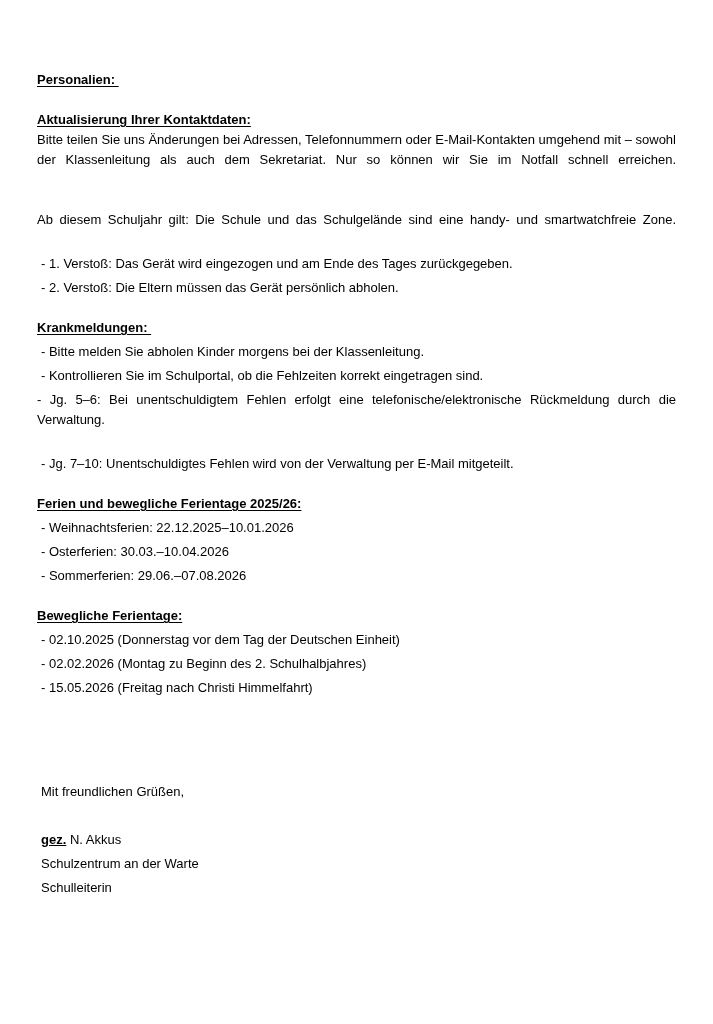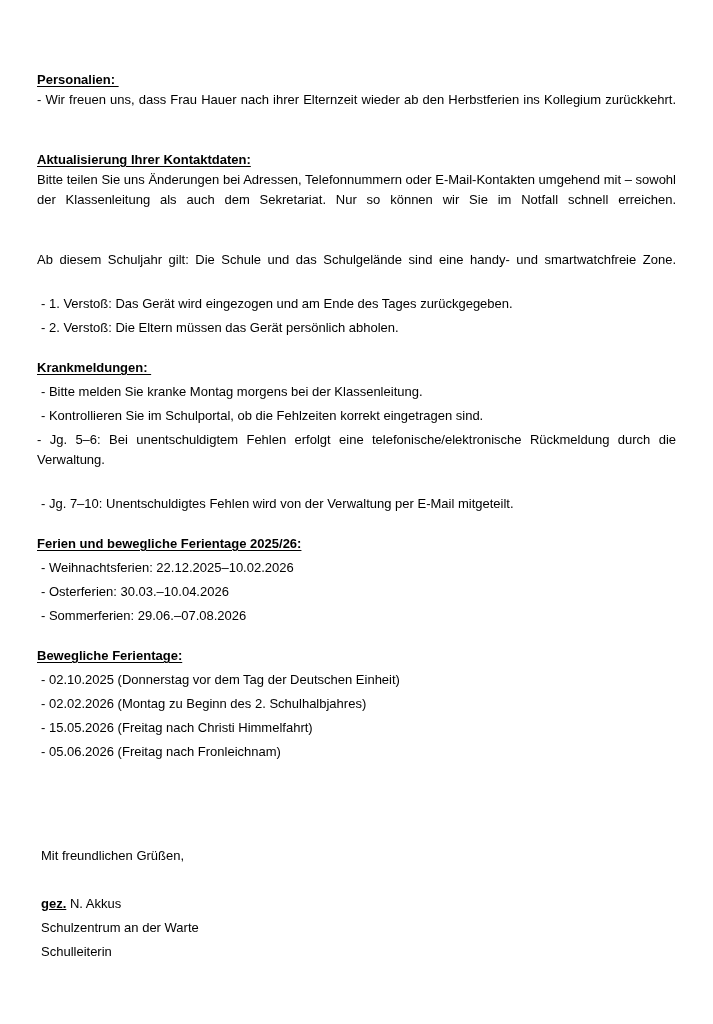--- a/index.html
+++ b/index.html
@@ -89,55 +89,53 @@
   }
 </style>
 </head>
 <body>
 
 <div class="page">
   <div class="content">
 
     <div class="section">
       <div class="heading"><span class="hdtext">Personalien: </span></div>
-      <div class="para">- Wir freuen uns, dass Frau Hauer nach ihrer Elternzeit wieder ab den Herbstferien ins Kollegium zurückkehrt.</div>
     </div>
 
     <div class="section">
       <div class="heading"><span class="hdtext">Aktualisierung Ihrer Kontaktdaten:</span></div>
       <div class="para">Bitte teilen Sie uns Änderungen bei Adressen, Telefonnummern oder E-Mail-Kontakten umgehend mit – sowohl der Klassenleitung als auch dem Sekretariat. Nur so können wir Sie im Notfall schnell erreichen.</div>
     </div>
 
     <div class="section">
       <div class="para">Ab diesem Schuljahr gilt: Die Schule und das Schulgelände sind eine handy- und smartwatchfreie Zone.</div>
       <div class="line">- 1. Verstoß: Das Gerät wird eingezogen und am Ende des Tages zurückgegeben.</div>
       <div class="line">- 2. Verstoß: Die Eltern müssen das Gerät persönlich abholen.</div>
     </div>
 
     <div class="section">
       <div class="heading"><span class="hdtext">Krankmeldungen: </span></div>
-      <div class="line">- Bitte melden Sie kranke Montag morgens bei der Klassenleitung.</div>
+      <div class="line">- Bitte melden Sie abholen Kinder morgens bei der Klassenleitung.</div>
       <div class="line">- Kontrollieren Sie im Schulportal, ob die Fehlzeiten korrekt eingetragen sind.</div>
       <div class="para">- Jg. 5–6: Bei unentschuldigtem Fehlen erfolgt eine telefonische/elektronische Rückmeldung durch die Verwaltung.</div>
       <div class="line">- Jg. 7–10: Unentschuldigtes Fehlen wird von der Verwaltung per E-Mail mitgeteilt.</div>
     </div>
 
     <div class="section">
       <div class="heading"><span class="hdtext">Ferien und bewegliche Ferientage 2025/26:</span></div>
-      <div class="line">- Weihnachtsferien: 22.12.2025–10.02.2026</div>
+      <div class="line">- Weihnachtsferien: 22.12.2025–10.01.2026</div>
       <div class="line">- Osterferien: 30.03.–10.04.2026</div>
       <div class="line">- Sommerferien: 29.06.–07.08.2026</div>
     </div>
 
     <div class="section">
       <div class="heading"><span class="hdtext">Bewegliche Ferientage:</span></div>
       <div class="line">- 02.10.2025 (Donnerstag vor dem Tag der Deutschen Einheit)</div>
       <div class="line">- 02.02.2026 (Montag zu Beginn des 2. Schulhalbjahres)</div>
       <div class="line">- 15.05.2026 (Freitag nach Christi Himmelfahrt)</div>
-      <div class="line">- 05.06.2026 (Freitag nach Fronleichnam)</div>
     </div>
 
     <div class="spacer-md"></div>
 
 
     <div class="spacer-lg"></div>
 
     <div class="line">Mit freundlichen Grüßen,</div>
 
     <div class="spacer-md"></div>

